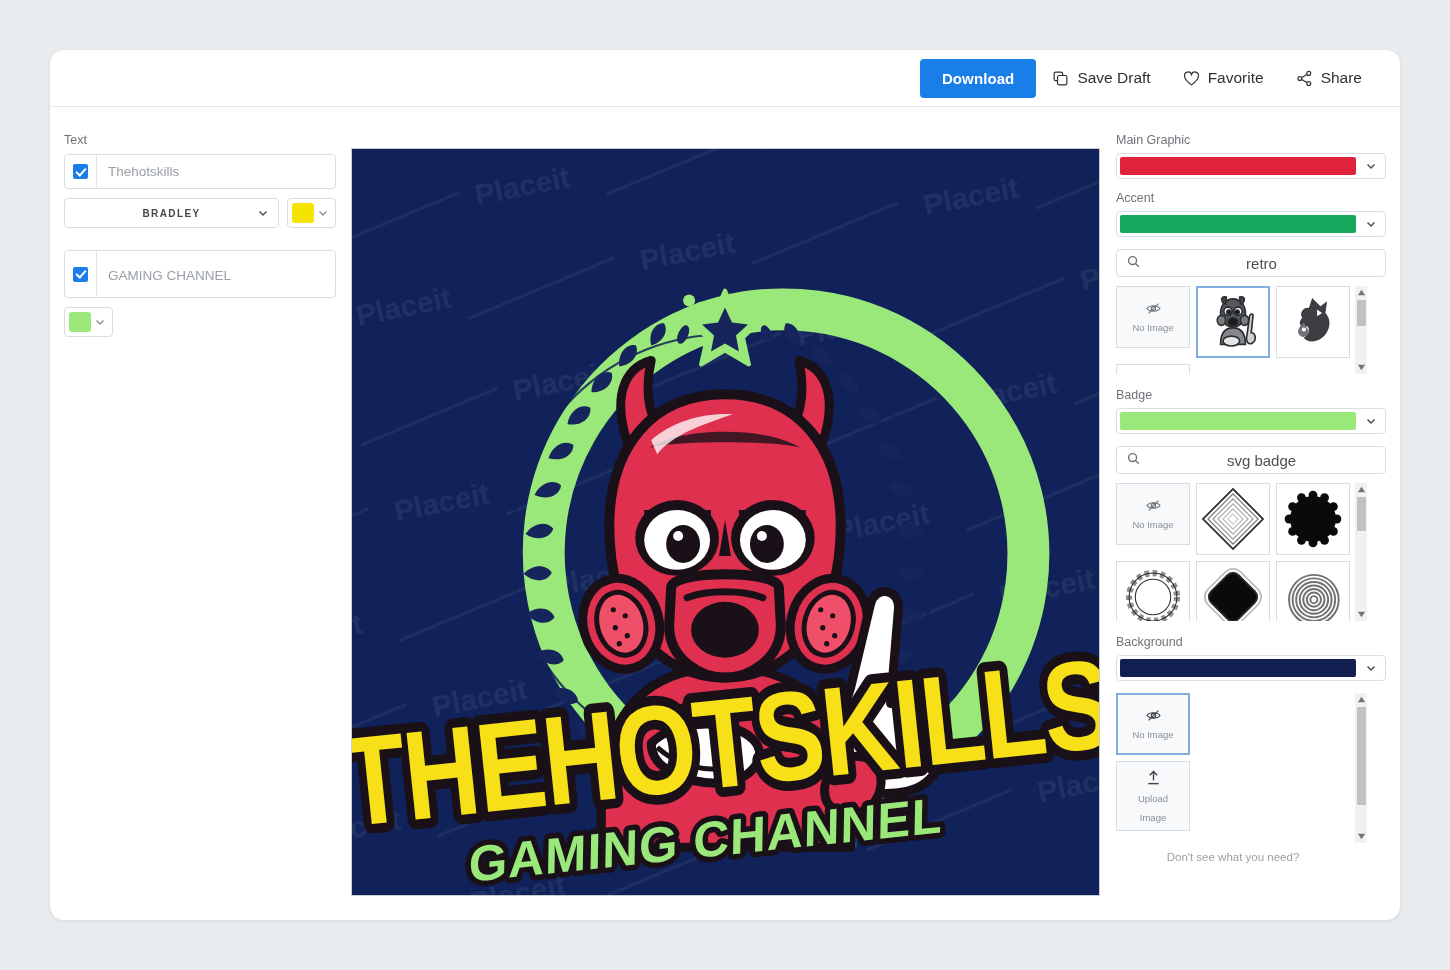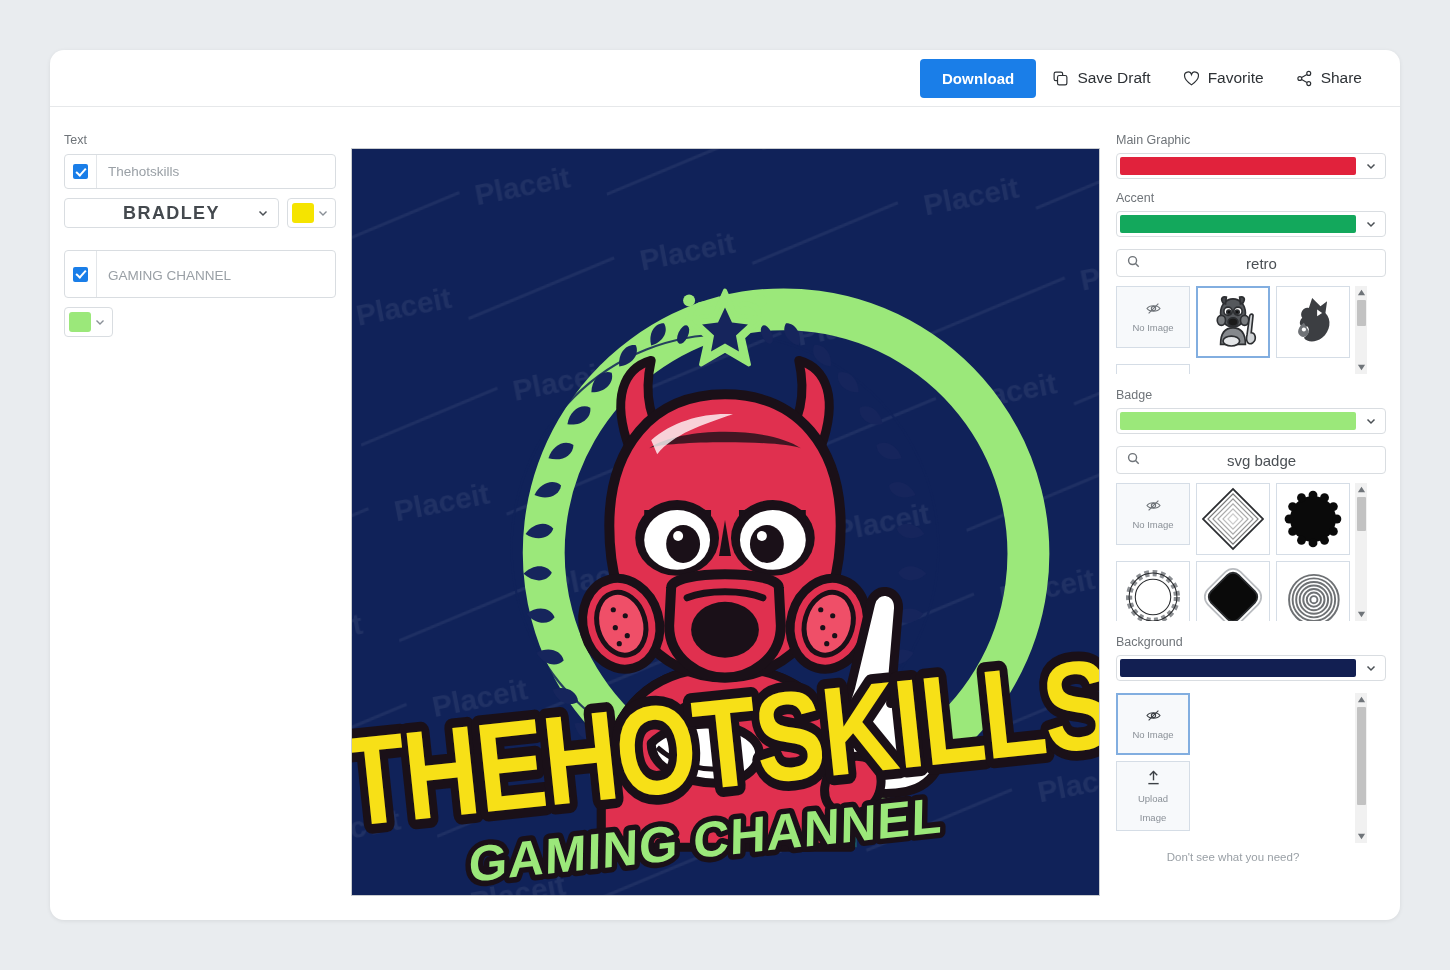--- a/index.html
+++ b/index.html
@@ -97,21 +97,21 @@
 
   .font-row { display: flex; gap: 8px; margin-bottom: 22px; }
   .font-sel {
     flex: 1 1 auto; width: 192px;
     height: 30px;
     border: 1px solid #d9dde1; border-radius: 4px;
     background: #fff;
     display: flex; align-items: center; justify-content: center;
     position: relative; cursor: pointer;
   }
-  .font-name { font-size: 18px; font-weight: bold; color: #44494e; letter-spacing: .4px; }
+  .font-name { font-size: 10px; font-weight: bold; color: #44494e; letter-spacing: .4px; }
   .font-name.cond { font-family: "Liberation Sans Narrow","Liberation Sans",sans-serif; letter-spacing: 1.4px; }
   .cv { position: absolute; right: 9px; top: 50%; transform: translateY(-50%); }
   .cv svg { width: 12px; height: 12px; display: block; }
 
   .color-sel {
     width: 49px; height: 30px;
     border: 1px solid #d9dde1; border-radius: 4px;
     background: #fff;
     display: flex; align-items: center; gap: 3px;
     padding: 0 4px; cursor: pointer;

